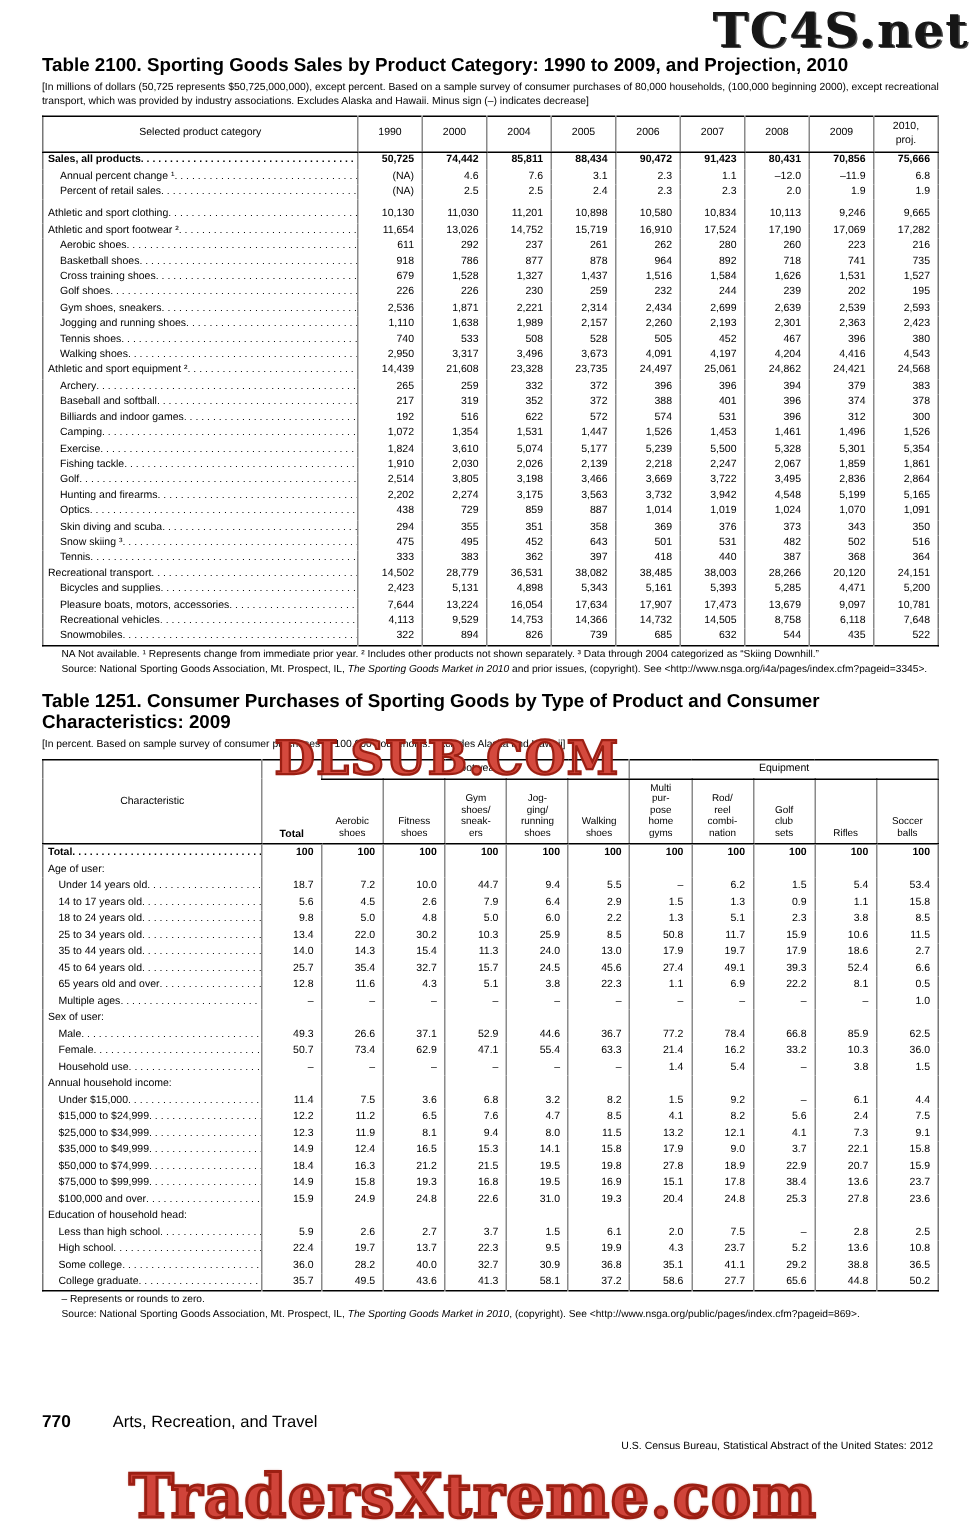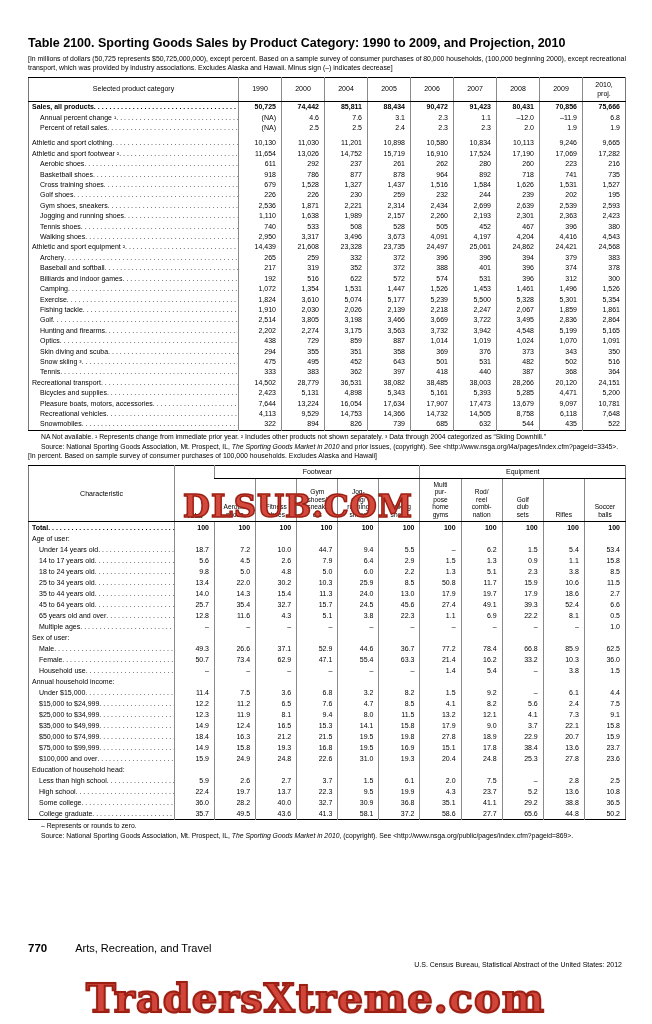--- a/index.html
+++ b/index.html
@@ -61,20 +61,21 @@
   .wm-mid { top:488px; left:183px; font-size:31px; color:#d4493d; letter-spacing:1px;
             -webkit-text-stroke:1.5px #9c1f13; text-shadow:0 0 1px #8d1a10; }
   .wm-bottom { top:974px; left:86px; font-size:40px; color:#d0443a; letter-spacing:1px;
             -webkit-text-stroke:2px #9c1f13; text-shadow:0 0 2px #8d1a10; }
 </style>
 </head>
 <body>
 
 <div class="page">
 
+  <div class="wm wm-top">TC4S.net</div>
   <div class="wm wm-bottom">TradersXtreme.com</div>
   <div class="wm wm-mid">DLSUB.COM</div>
 
   <h1 class="t-title">Table 2100. Sporting Goods Sales by Product Category: 1990 to 2009, and Projection, 2010</h1>
   <p class="t-note">[In millions of dollars (50,725 represents $50,725,000,000), except percent. Based on a sample survey of consumer purchases of 80,000 households, (100,000 beginning 2000), except recreational transport, which was provided by industry associations. Excludes Alaska and Hawaii. Minus sign (–) indicates decrease]</p>
 
   <table class="tbl tbl1" id="t1250">
     <thead>
       <tr id="t1250-years">
         <th class="stub">Selected product category</th>
@@ -617,20 +618,21 @@
           <td class="num">544</td>
           <td class="num">435</td>
           <td class="num">522</td>
         </tr>
       </tbody>
   </table>
 
   <p class="fn">NA Not available. ¹ Represents change from immediate prior year. ² Includes other products not shown separately. ³ Data through 2004 categorized as “Skiing Downhill.”</p>
   <p class="fn"><span>Source: National Sporting Goods Association, Mt. Prospect, IL, </span><i>The Sporting Goods Market in 2010</i><span> and prior issues, (copyright). See &lt;http://www.nsga.org/i4a/pages/index.cfm?pageid=3345&gt;.</span></p>
 
+  <h1 class="t-title second">Table 1251. Consumer Purchases of Sporting Goods by Type of Product and Consumer Characteristics: 2009</h1>
   <p class="t-note">[In percent. Based on sample survey of consumer purchases of 100,000 households. Excludes Alaska and Hawaii]</p>
 
   <table class="tbl tbl2" id="t1251">
     <thead>
       <tr>
         <th class="stub2" rowspan="2">Characteristic</th>
         <th class="tot" rowspan="2">Total</th>
         <th class="group" colspan="5">Footwear</th>
         <th class="group" colspan="5">Equipment</th>
       </tr>

